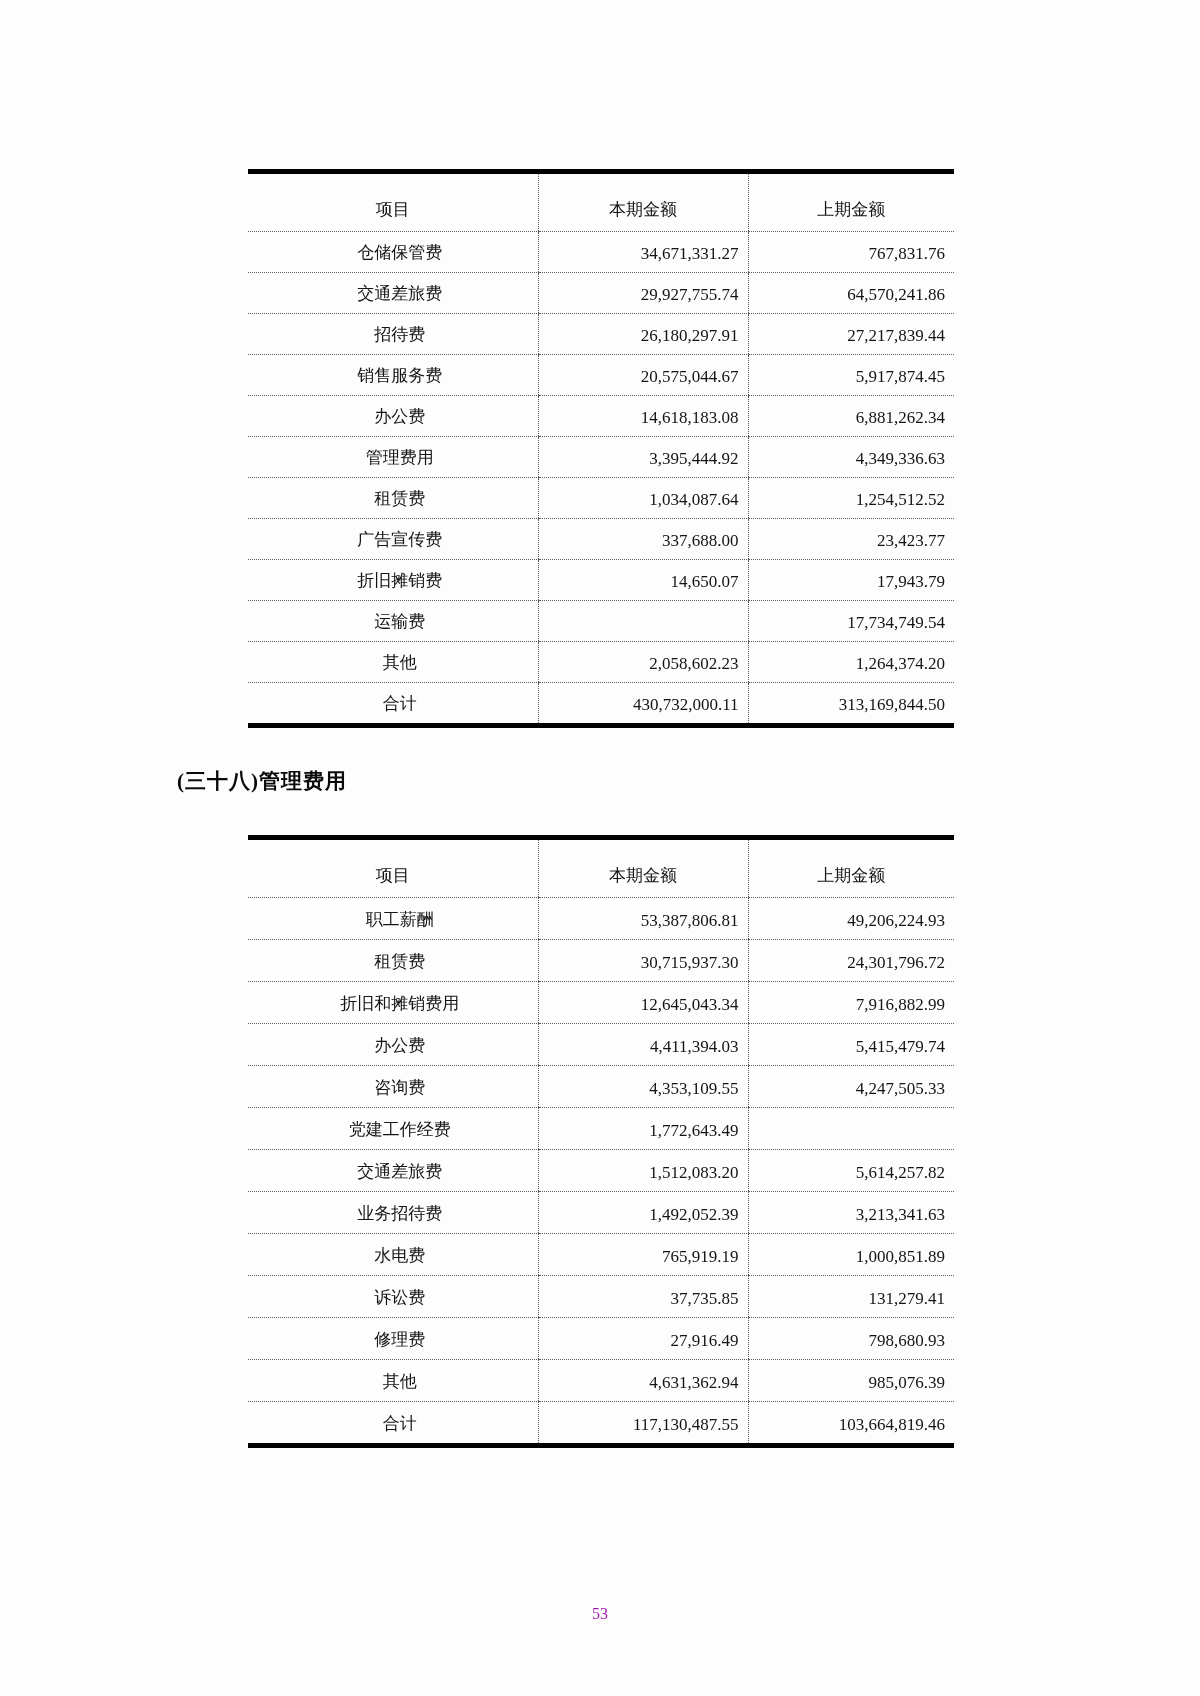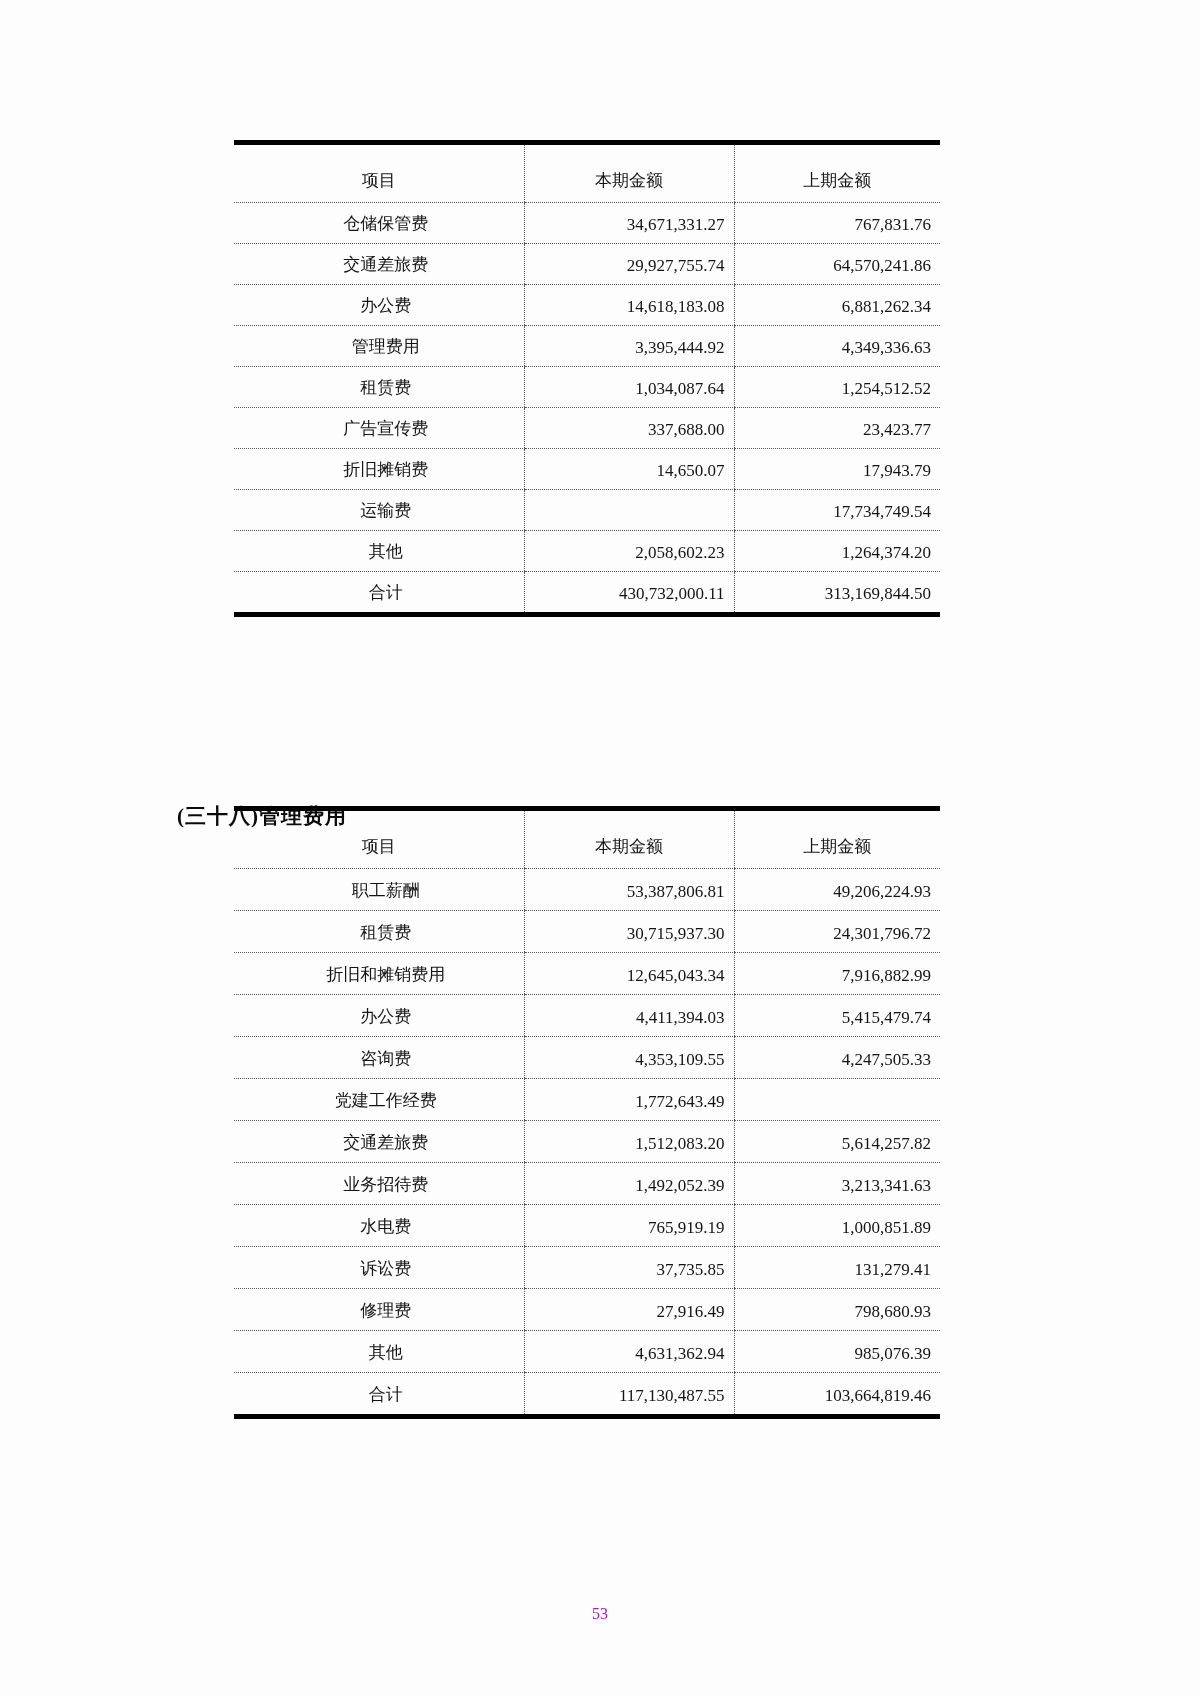--- a/index.html
+++ b/index.html
@@ -10,21 +10,21 @@
   .page {
     position: relative;
     width: 1200px;
     height: 1696px;
     background: #fdfdfd;
     font-family: "Liberation Serif", "DejaVu Serif", serif;
     color: #141414;
     overflow: hidden;
   }
 
-  .fin-table-wrap { position: absolute; width: 706px; left: 234px; }
+  .fin-table-wrap { position: absolute; width: 706px; left: 248px; margin-top: 29px; }
   .fin-table-wrap.t1 { top: 140px; }
   .fin-table-wrap.t2 { top: 806px; }
 
   table.fin-table {
     width: 706px;
     border-collapse: collapse;
     table-layout: fixed;
     border-top: 5px solid #000;
     border-bottom: 5px solid #000;
     font-size: 17px;
@@ -54,21 +54,21 @@
   .fin-table th + th,
   .fin-table td + td { border-left: 1px dotted #5a5a5a; }
 
   .fin-table td.label { text-align: center; padding-left: 14px; }
   .fin-table td.num   { text-align: right; padding-right: 9px; }
   .fin-table td.total-label { }
 
   .section-heading {
     position: absolute;
     left: 177px;
-    top: 802px;
+    top: 767px;
     font-size: 21px;
     font-weight: bold;
     letter-spacing: 1px;
     color: #0a0a0a;
   }
 
   .page-number {
     position: absolute;
     top: 1605px;
     left: 0;
@@ -102,20 +102,30 @@
             <td class="label">仓储保管费</td>
             <td class="num">34,671,331.27</td>
             <td class="num">767,831.76</td>
           </tr>
           <tr>
             <td class="label">交通差旅费</td>
             <td class="num">29,927,755.74</td>
             <td class="num">64,570,241.86</td>
           </tr>
           <tr>
+            <td class="label">招待费</td>
+            <td class="num">26,180,297.91</td>
+            <td class="num">27,217,839.44</td>
+          </tr>
+          <tr>
+            <td class="label">销售服务费</td>
+            <td class="num">20,575,044.67</td>
+            <td class="num">5,917,874.45</td>
+          </tr>
+          <tr>
             <td class="label">办公费</td>
             <td class="num">14,618,183.08</td>
             <td class="num">6,881,262.34</td>
           </tr>
           <tr>
             <td class="label">管理费用</td>
             <td class="num">3,395,444.92</td>
             <td class="num">4,349,336.63</td>
           </tr>
           <tr>

